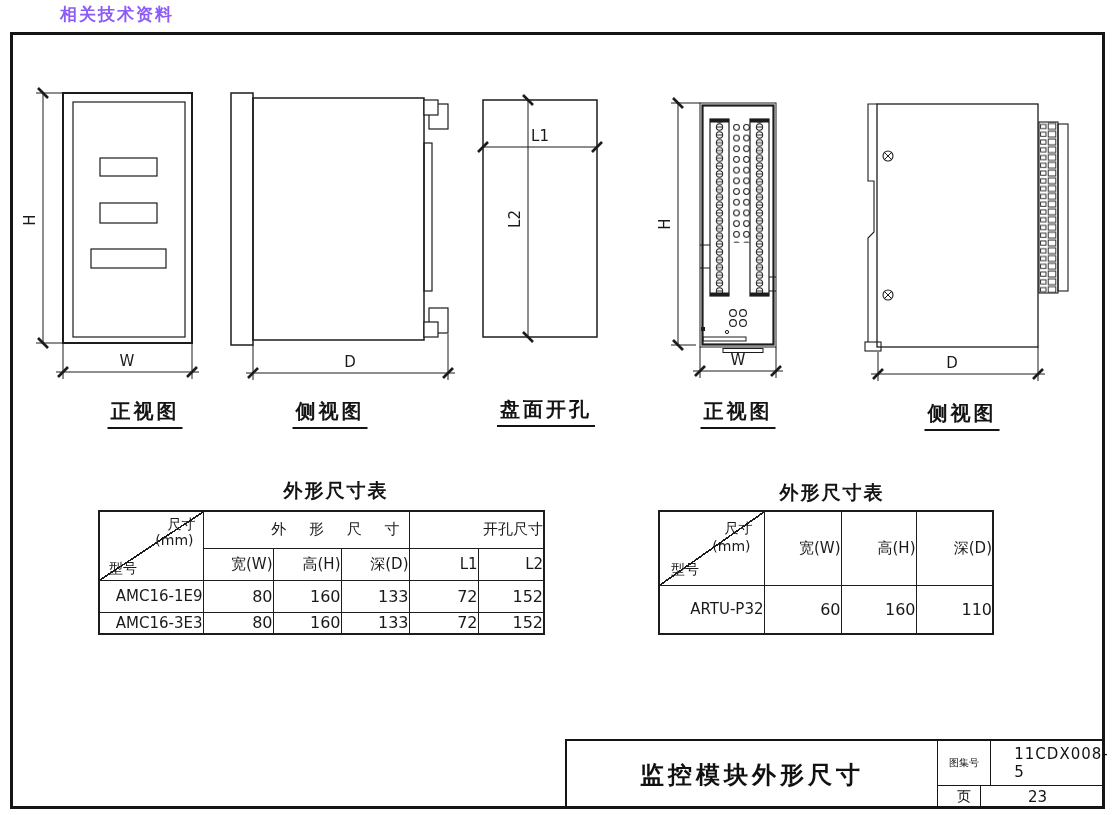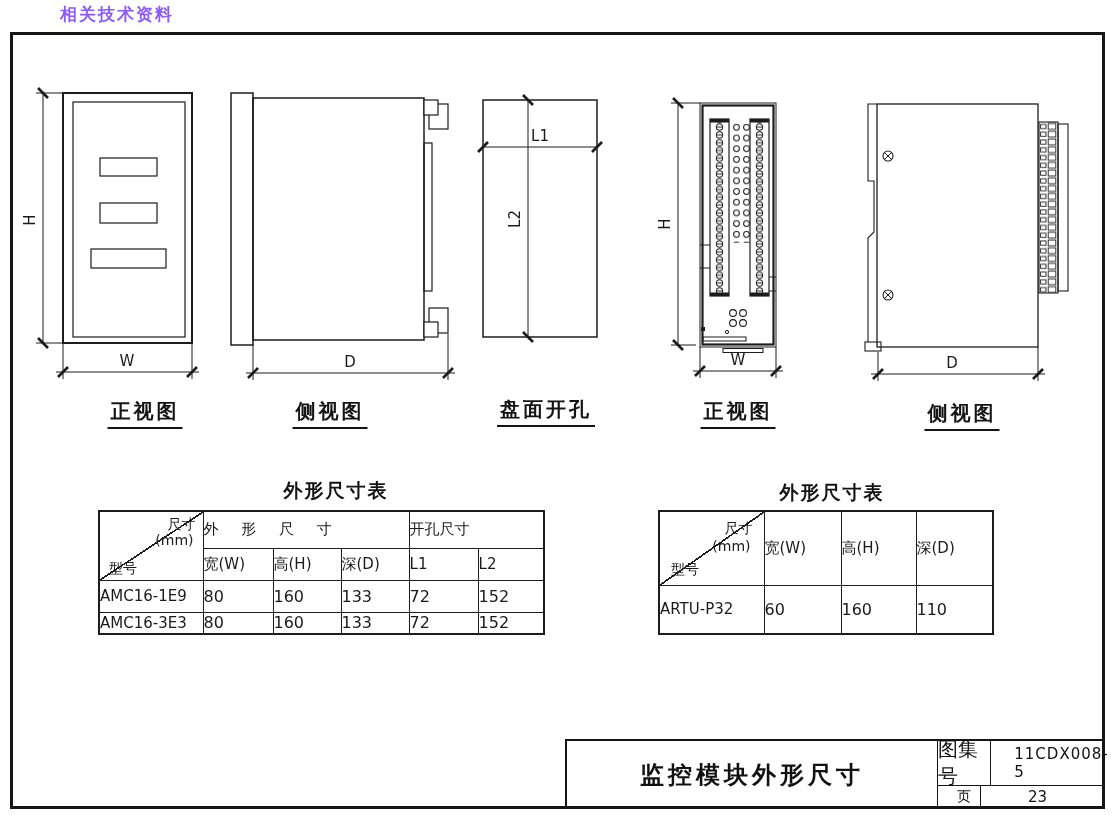--- a/index.html
+++ b/index.html
@@ -24,21 +24,21 @@
   }
   .tbl-title {
     font-size:19px; font-weight:700; letter-spacing:2px; color:#141414;
     transform:translateX(-50%); white-space:nowrap;
   }
   table.dim-table {
     position:absolute; border-collapse:collapse; table-layout:fixed;
     border:2.5px solid #1c1c1c; background:#fff;
   }
   table.dim-table td {
-    border:1.2px solid #1c1c1c; text-align:left; vertical-align:middle;
+    border:1.2px solid #1c1c1c; text-align:right; vertical-align:middle;
     font-size:15px; color:#1a1a1a; padding:0; overflow:hidden;
   }
   table.dim-table td.num { font-size:16px; }
   td.grp-sp { letter-spacing:9px; }
   td.diag {
     position:relative;
     background:linear-gradient(to bottom right,
       transparent calc(50% - 0.8px),
       #1c1c1c calc(50% - 0.8px), #1c1c1c calc(50% + 0.8px),
       transparent calc(50% + 0.8px));
@@ -50,21 +50,21 @@
   .d2-top  { top:9px;  right:11px; }
   .d2-unit { top:27px; right:13px; }
   .d2-bot  { bottom:9px; left:11px; }
   #title-block {
     left:565px; top:739px; width:537px; height:67px;
     border-top:2.5px solid #151515; border-left:2.5px solid #151515;
     background:#fff;
   }
   #title-block .cell { position:absolute; display:flex; align-items:center; justify-content:center; }
   #tb-main { left:0; top:0; width:370px; height:67px; font-size:24px; font-weight:700; letter-spacing:4px; }
-  #tb-atlas-label { left:370px; top:0; width:53px; height:45px; font-size:20px; border-left:1.5px solid #151515; border-bottom:1.5px solid #151515; }
+  #tb-atlas-label { left:370px; top:0; width:53px; height:45px; font-size:10px; border-left:1.5px solid #151515; border-bottom:1.5px solid #151515; }
   #tb-atlas-value { left:423px; top:0; width:114px; height:45px; font-size:15px; border-left:1.5px solid #151515; border-bottom:1.5px solid #151515; letter-spacing:1px;padding-left:28px; }
   #tb-page-label  { left:370px; top:45px; width:53px; height:22px; font-size:14px; border-left:1.5px solid #151515; }
   #tb-page-value  { left:413px; top:45px; width:114px; height:22px; font-size:15px; border-left:1.5px solid #151515; }
   svg text { font-family:"DejaVu Sans","Liberation Sans",sans-serif; fill:#1a1a1a; }
 </style>
 </head>
 <body>
 
 <div class="abs" id="top-note">相关技术资料</div>
 

